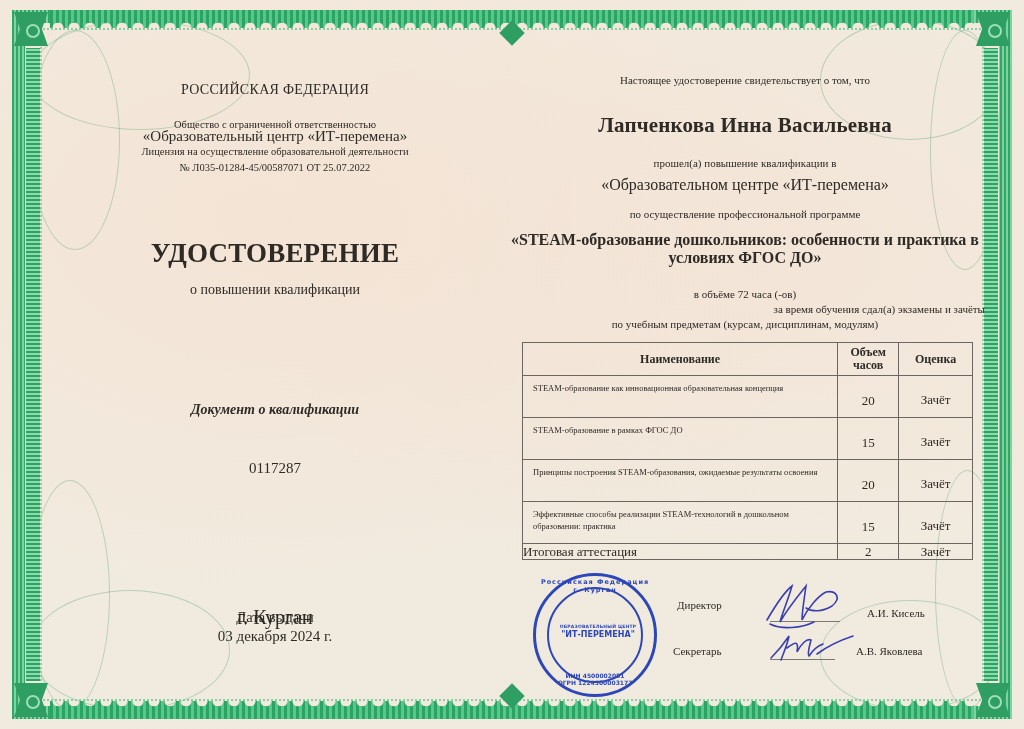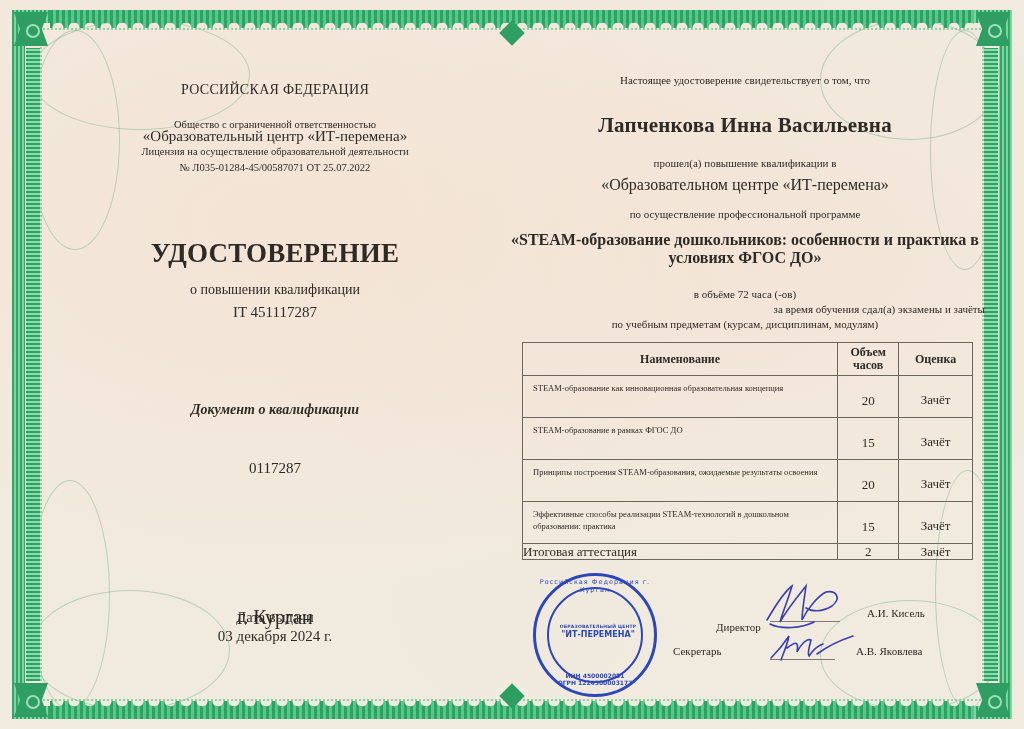--- a/index.html
+++ b/index.html
@@ -100,26 +100,26 @@
   
   .stamp {
     position: absolute; left: 533px; top: 573px; width: 124px; height: 124px;
     border-radius: 50%; border: 3px solid #2d47b8; color: #2d47b8;
     font-family: "DejaVu Sans", sans-serif;
   }
   .stamp-ring { position: absolute; left: 11px; top: 11px; width: 96px; height: 96px; border-radius: 50%; border: 2px solid #2d47b8; }
   .stamp-inner { position: absolute; left: 22px; top: 48px; width: 80px; text-align: center; }
   .stamp-small { font-size: 4.5px; font-weight: bold; letter-spacing: 0.2px; }
   .stamp-big { font-size: 8px; font-weight: bold; margin-top: 1px; }
-  .stamp-top { position: absolute; left: 0; right: 0; top: 2px; text-align: center; font-size: 6.5px; font-weight: normal; letter-spacing: 1px; }
+  .stamp-top { position: absolute; left: 0; right: 0; top: 2px; text-align: center; font-size: 6.5px; font-weight: bold; letter-spacing: 1px; }
   .stamp-bottom { position: absolute; left: 0; right: 0; bottom: 8px; text-align: center; font-size: 6px; font-weight: bold; line-height: 7px; }
 
   
   .sig-role, .sig-name { position: absolute; font-size: 11px; white-space: nowrap; }
-  .role-dir { left: 677px; top: 621px; margin-left: 39px; }
+  .role-dir { left: 677px; top: 599px; }
   .role-sec { left: 673px; top: 645px; }
   .name-dir { left: 867px; top: 607px; }
   .name-sec { left: 856px; top: 645px; }
   .sig-line { position: absolute; height: 1px; background: #7d7a75; }
   .line-dir { left: 770px; top: 621px; width: 70px; }
   .line-sec { left: 770px; top: 659px; width: 65px; }
   .signature { position: absolute; }
 </style>
 </head>
 <body>
@@ -149,21 +149,20 @@
   <div class="mid-star ms-bottom"></div>
 
   <div class="left">
     <div class="t country">РОССИЙСКАЯ ФЕДЕРАЦИЯ</div>
     <div class="t org-type">Общество с ограниченной ответственностью</div>
     <div class="t org-name">«Образовательный центр «ИТ-перемена»</div>
     <div class="t license">Лицензия на осуществление образовательной деятельности</div>
     <div class="t license-no">№ Л035-01284-45/00587071 ОТ 25.07.2022</div>
     <div class="t doc-title">УДОСТОВЕРЕНИЕ</div>
     <div class="t doc-sub">о повышении квалификации</div>
-    <div class="t doc-serial">IT 451117287</div>
     <div class="t doc-kind">Документ о квалификации</div>
     <div class="t reg-no">0117287</div>
     <div class="t city">г. Курган</div>
     <div class="t issue-label">Дата выдачи</div>
     <div class="t issue-date">03 декабря 2024 г.</div>
   </div>
 
   <div class="right">
     <div class="t attest">Настоящее удостоверение свидетельствует о том, что</div>
     <div class="t fullname">Лапченкова Инна Васильевна</div>

